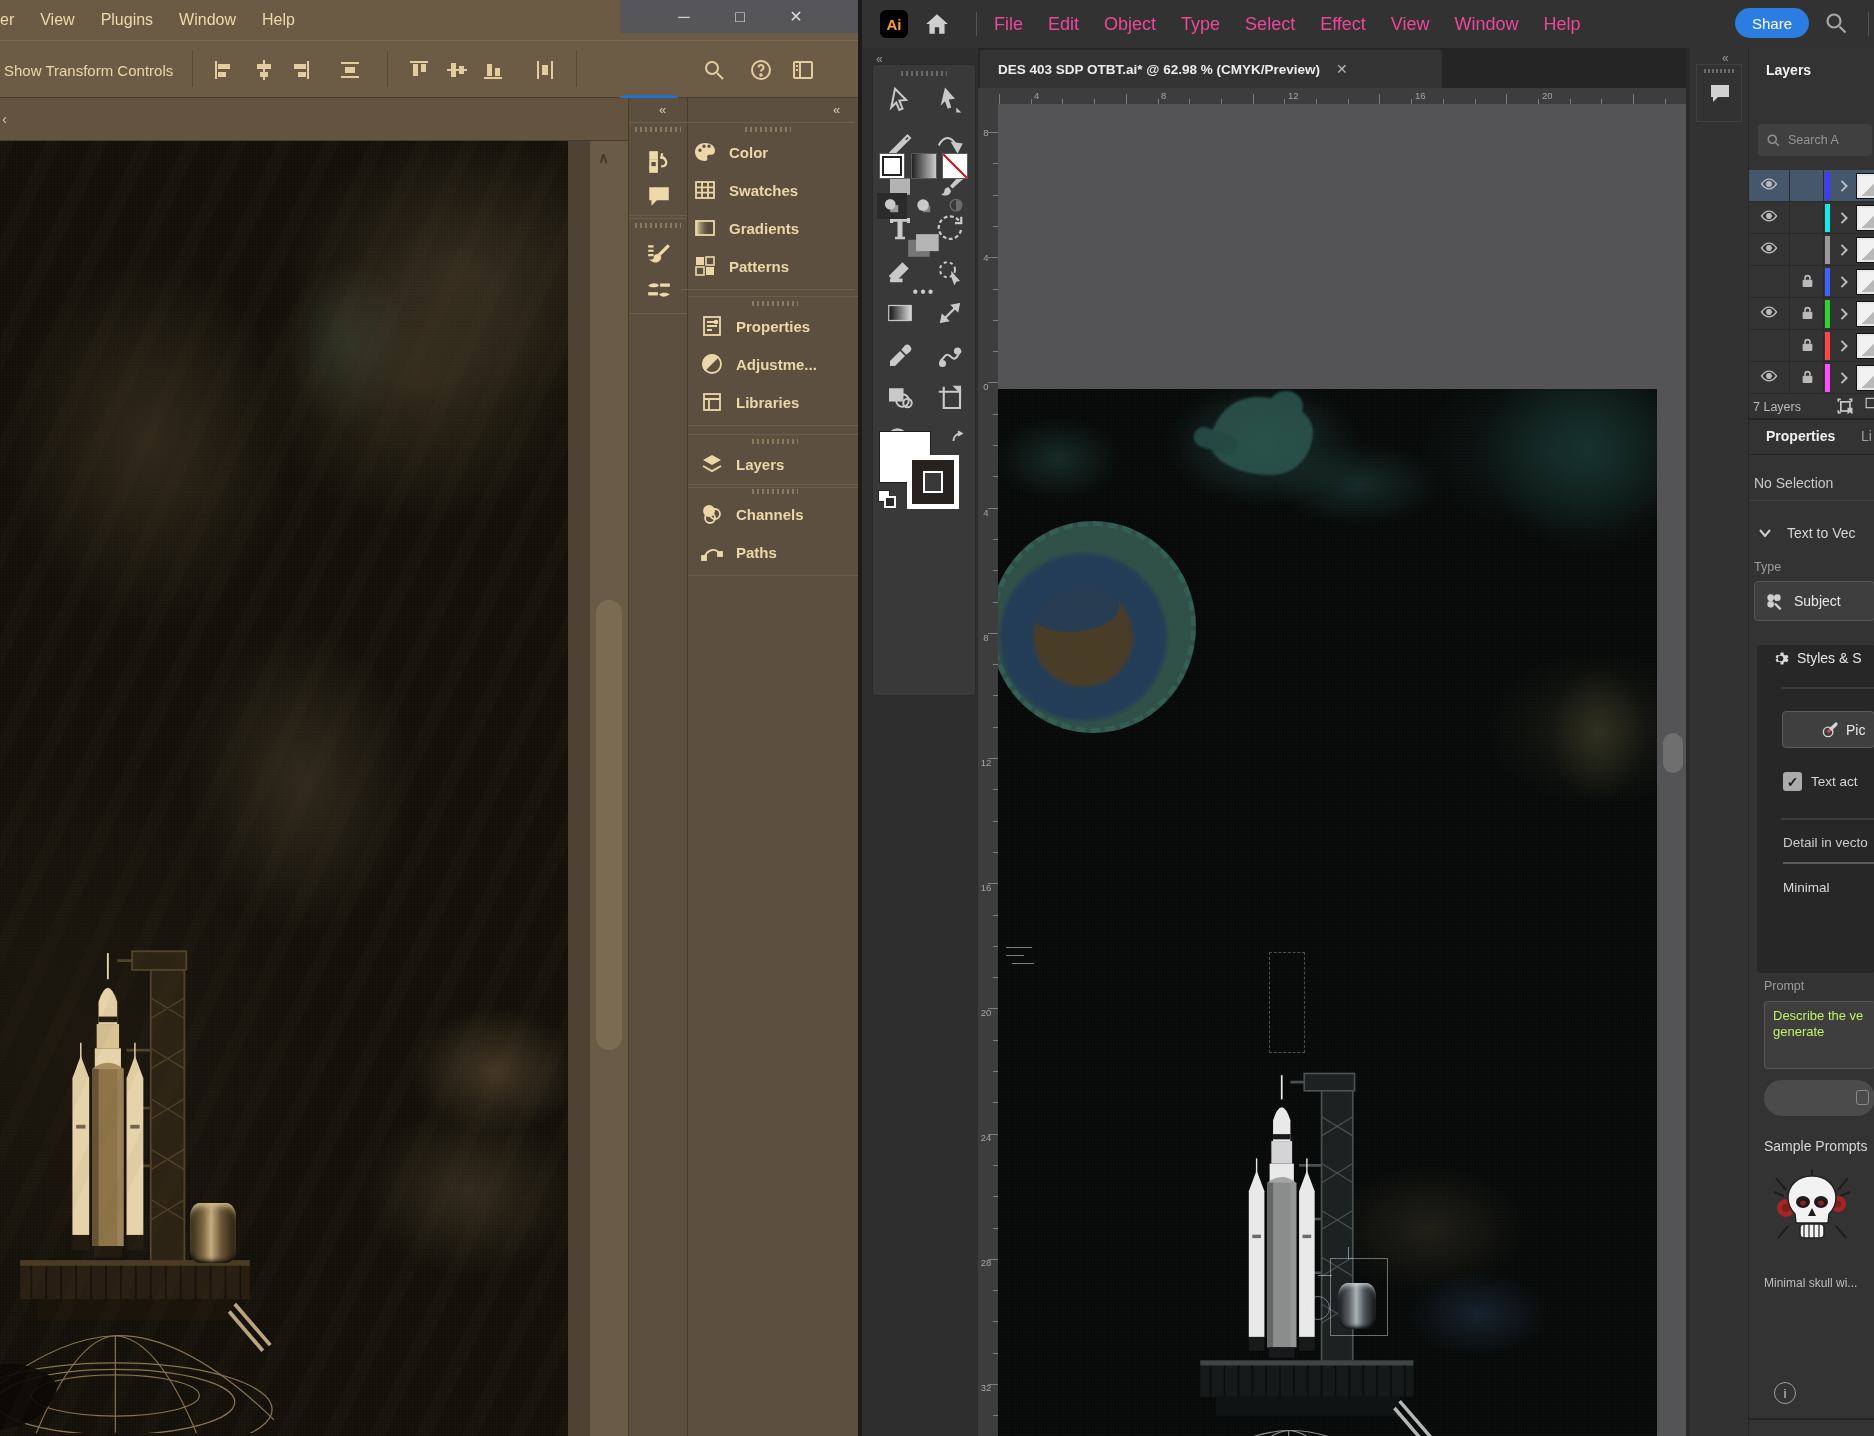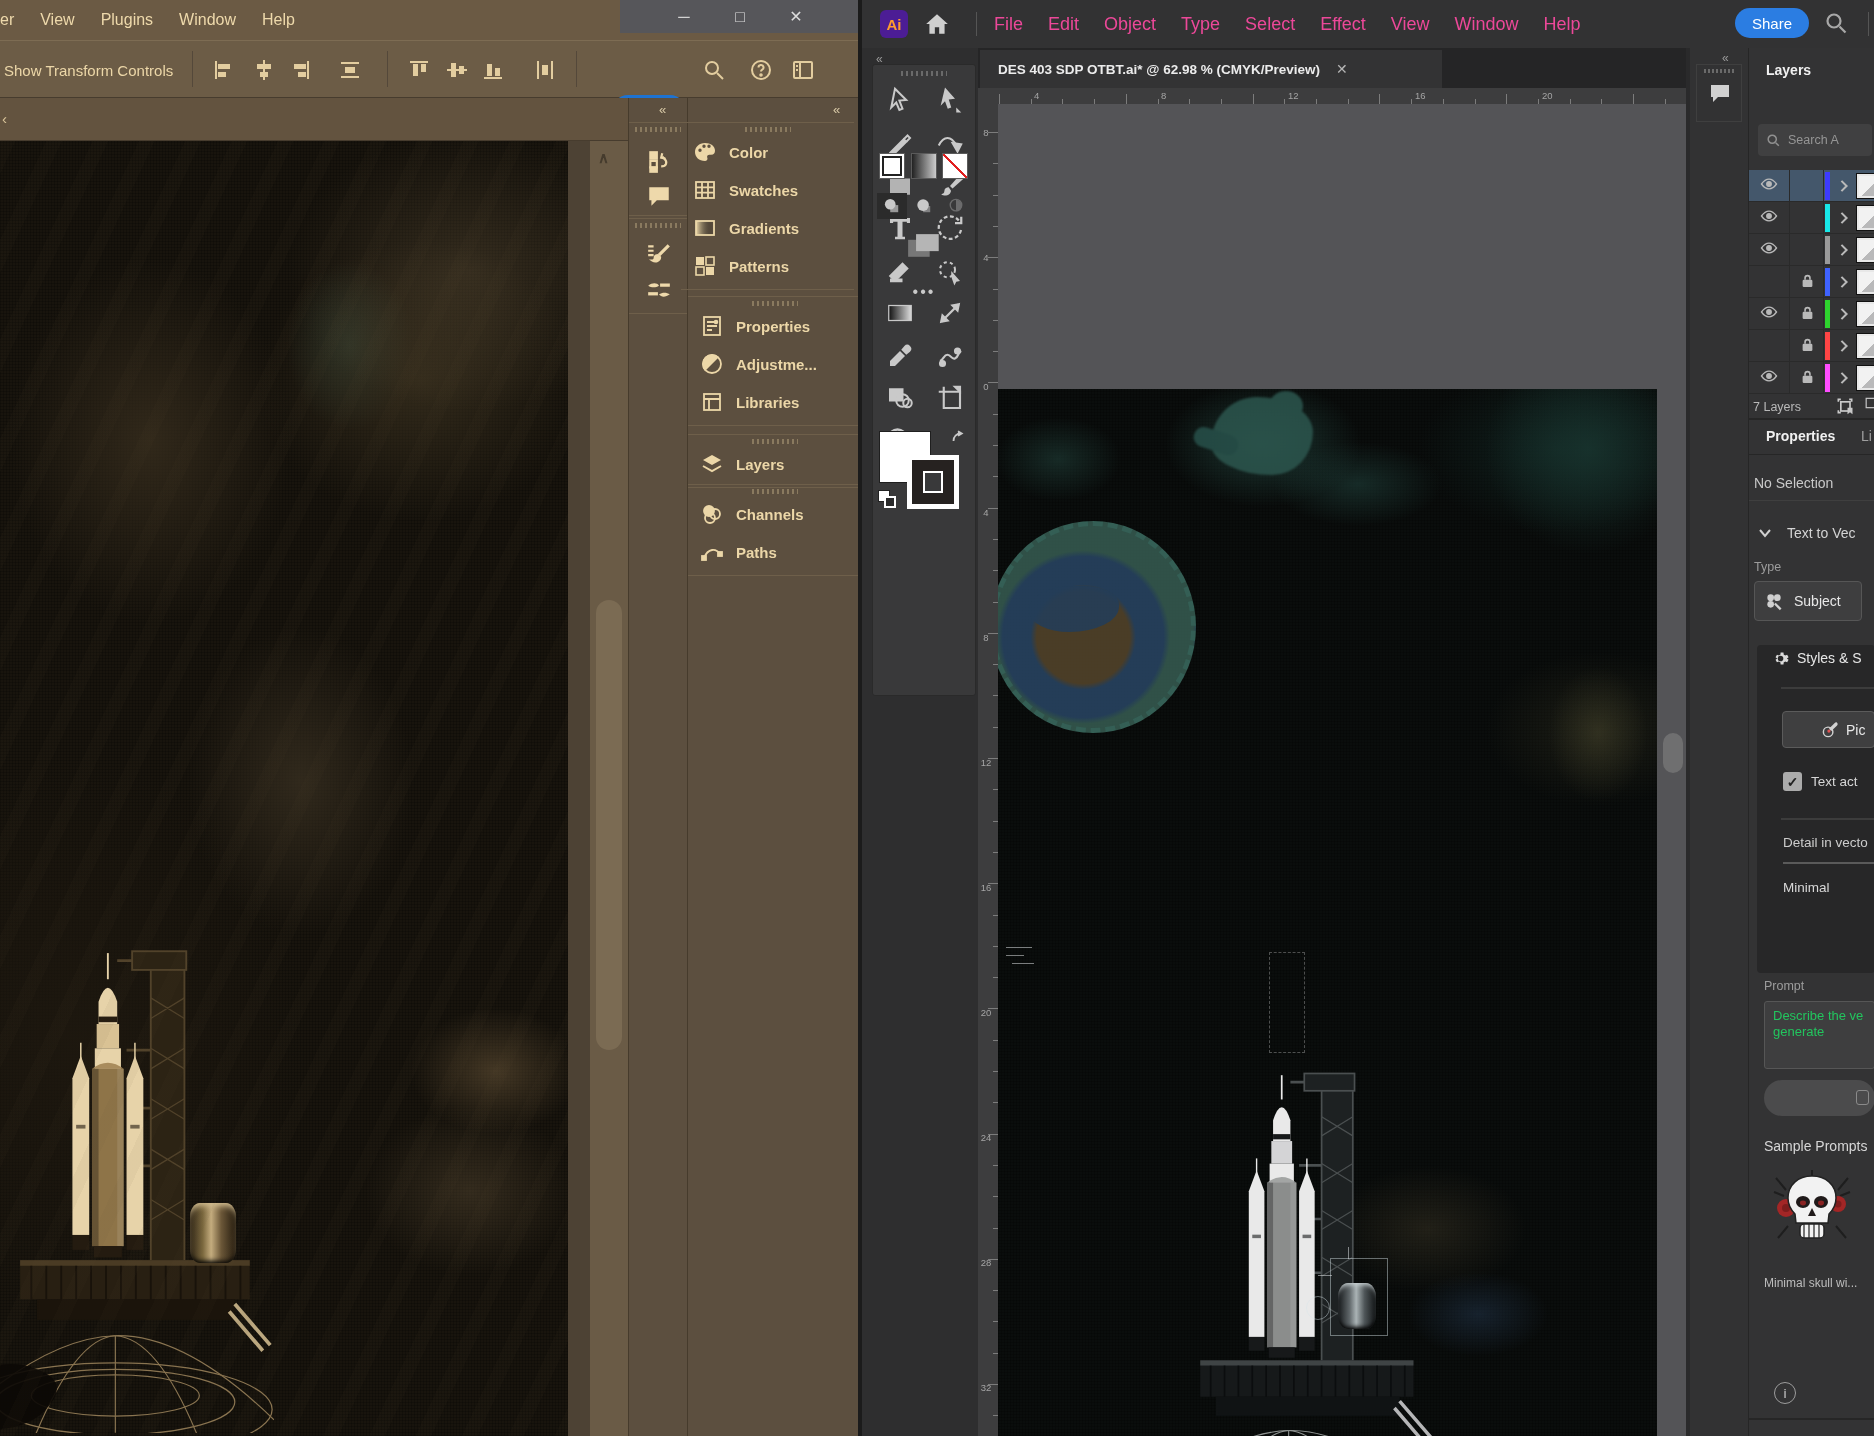--- a/index.html
+++ b/index.html
@@ -55,21 +55,21 @@
   .strip-ico svg { width:100%; height:100%; }
   .ps-row { position:absolute; left:60px; width:172px; height:38px; display:flex; align-items:center; gap:12px; padding-left:12px; cursor:pointer; }
   .ps-row .ico { width:24px; height:24px; color:#ecd7a8; flex:0 0 24px; }
   .ps-row .ico svg { width:100%; height:100%; }
   .ps-row .txt { color:#ecd7a8; font-size:15px; font-weight:700; white-space:nowrap; }
   .win-divider { left:858px; top:0; width:4px; height:1436px; background:#1b1b1b; }
 
   
   .ai-win { left:862px; top:0; width:1012px; height:1436px; background:#323233; }
   .ai-menubar { left:862px; top:0; width:1012px; height:48px; background:#323233; }
-  .ai-logo { position:absolute; left:18px; top:10px; width:28px; height:28px; border-radius:6px; background:#4c1d95; color:#ff9c2e; font-weight:700; font-size:15px; display:flex; align-items:center; justify-content:center; }
+  .ai-logo { position:absolute; left:18px; top:10px; width:28px; height:28px; border-radius:6px; background:#000000; color:#ff9c2e; font-weight:700; font-size:15px; display:flex; align-items:center; justify-content:center; }
   .ai-home { position:absolute; left:62px; top:11px; width:26px; height:26px; color:#cfcfcf; }
   .ai-menu { position:absolute; left:132px; top:0; height:48px; display:flex; align-items:center; gap:25px; }
   .ai-menu span { color:#ec4899; font-size:18px; }
   .ai-share { left:873px; top:8px; width:74px; height:30px; background:#2b7de2; }
   .ai-search-top { position:absolute; left:962px; top:11px; width:24px; height:24px; color:#a8a8a8; }
   .mb-sep { position:absolute; top:12px; width:1px; height:24px; background:#555; }
 
   .ai-leftrail { left:862px; top:48px; width:116px; height:1388px; background:#2e2e2f; }
   .rail-collapse { position:absolute; color:#9a9a9a; font-size:12px; letter-spacing:-2px; }
   .ai-toolbar { position:absolute; left:10px; top:16px; width:104px; height:632px; background:#39393a; border:1px solid #2a2a2a; border-radius:3px; }
@@ -149,21 +149,21 @@
   .p-label { position:absolute; color:#9c9c9c; font-size:12.5px; }
   .p-text { position:absolute; color:#c9c9c9; font-size:14px; }
   .dd { position:absolute; background:#3e3e3f; border:1px solid #565656; border-radius:4px; display:flex; align-items:center; }
   .darkgroup { position:absolute; left:8px; top:597px; width:118px; height:328px; background:#272728; border-radius:4px; }
   .chk { position:absolute; width:19px; height:19px; border-radius:3px; background:#ababab; color:#222; display:flex; align-items:center; justify-content:center; font-size:14px; font-weight:700; }
   .gbtn { position:absolute; left:15px; top:1032px; width:111px; height:36px; background:#4b4b4c; border-radius:18px; }
   .gbtn .gi { position:absolute; right:6px; top:10px; width:13px; height:15px; border:1.5px solid #8a8a8a; border-radius:3px; }
   .skull-box { position:absolute; left:23px; top:1122px; width:80px; height:78px; }
   .info-ico { position:absolute; left:25px; top:1334px; width:22px; height:22px; border:1.5px solid #9c9c9c; border-radius:50%; color:#9c9c9c; font-size:13px; display:flex; align-items:center; justify-content:center; font-weight:700; }
   .ta { position:absolute; left:15px; top:953px; width:111px; height:68px; background:#3e3e3f; border:1px solid #565656; border-radius:3px; padding:6px 0 0 8px; }
-  .ta div { color:#22c55e; font-size:13px; line-height:16px; white-space:nowrap; }
+  .ta div { color:#bef264; font-size:13px; line-height:16px; white-space:nowrap; }
 </style>
 </head>
 <body>
 
 <svg width="0" height="0" style="position:absolute">
   <defs>
     <symbol id="rocket-scene" viewBox="0 0 300 530">
       <g fill="none" stroke="var(--globe)" stroke-width="1.3" opacity=".8">
         <ellipse cx="130" cy="505" rx="168" ry="50"></ellipse>
         <ellipse cx="130" cy="497" rx="128" ry="35"></ellipse>
@@ -874,21 +874,21 @@
     <div class="hline" style="left:0;top:406px;width:126px;height:1px"></div>
     <div class="p-text" style="left:5px;top:427px">No Selection</div>
     <div class="hline" style="left:0;top:452px;width:126px;height:1px;background:#3f3f3f"></div>
 
     <div class="abs" style="left:8px;top:477px;width:16px;height:16px;color:#cfcfcf"><svg viewBox="0 0 16 16" fill="none" stroke="currentColor" stroke-width="2">
           <path d="M3 5l5 6 5-6"></path>
         </svg></div>
     <div class="p-text" style="left:38px;top:477px;color:#d4d4d4">Text to Vec</div>
 
     <div class="p-label" style="left:5px;top:512px">Type</div>
-    <div class="dd" style="left:5px;top:533px;width:108px;height:40px">
+    <div class="dd" style="left:5px;top:533px;width:121px;height:40px">
       <div style="width:20px;height:20px;color:#cfcfcf;margin-left:9px"><svg viewBox="0 0 24 24" fill="currentColor">
             <circle cx="8" cy="8" r="4"></circle>
             <circle cx="16" cy="8" r="4"></circle>
             <circle cx="8" cy="16" r="4"></circle>
             <path d="M14 14l7 7-2 2-7-7z"></path>
           </svg></div>
       <span class="p-text" style="position:static;color:#e8e8e8;margin-left:10px">Subject</span>
     </div>
 
     <div class="darkgroup">

